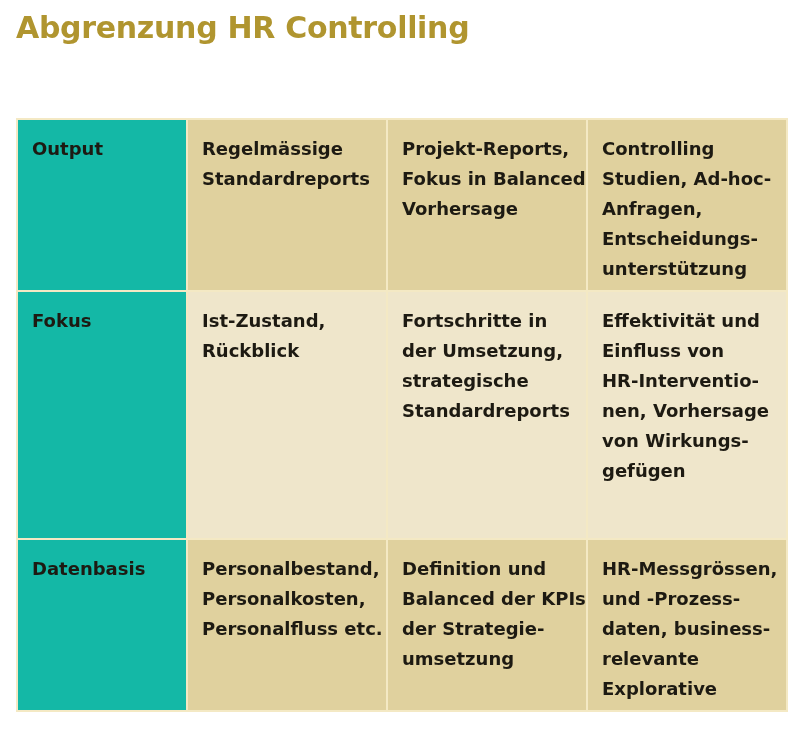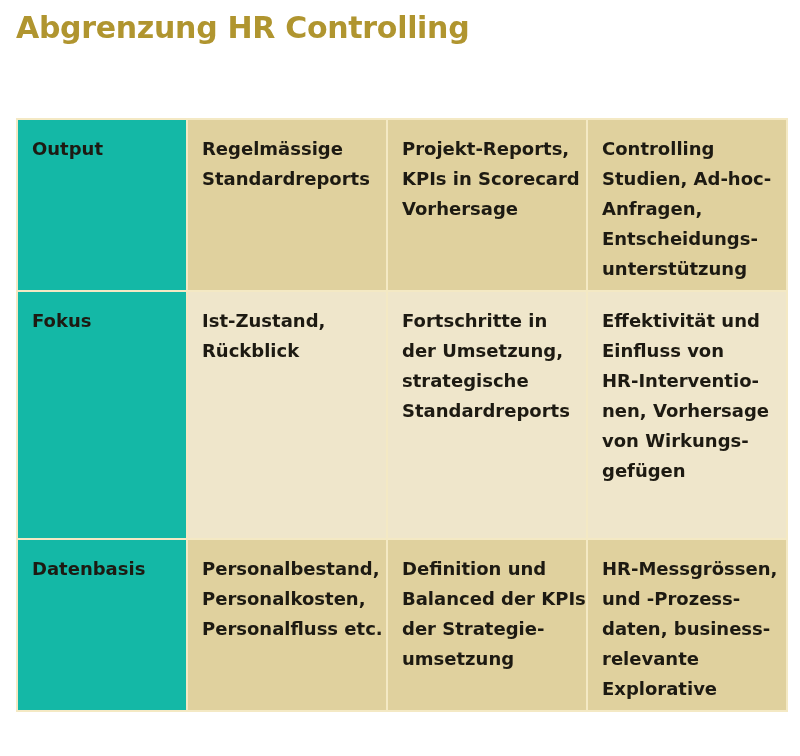--- a/index.html
+++ b/index.html
@@ -49,21 +49,21 @@
   <tbody>
 
   <tr class="r1">
     <td class="row-head">Output</td>
     <td class="c-dark">
       <span class="line">Regelmässige</span>
       <span class="line">Standardreports</span>
     </td>
     <td class="c-dark">
       <span class="line">Projekt-Reports,</span>
-      <span class="line">KPIs in Scorecard</span>
+      <span class="line">Fokus in Balanced</span>
       <span class="line">Vorhersage</span>
     </td>
     <td class="c-dark">
       <span class="line">Controlling</span>
       <span class="line">Studien, Ad-hoc-</span>
       <span class="line">Anfragen,</span>
       <span class="line">Entscheidungs-</span>
       <span class="line">unterstützung</span>
     </td>
   </tr>

